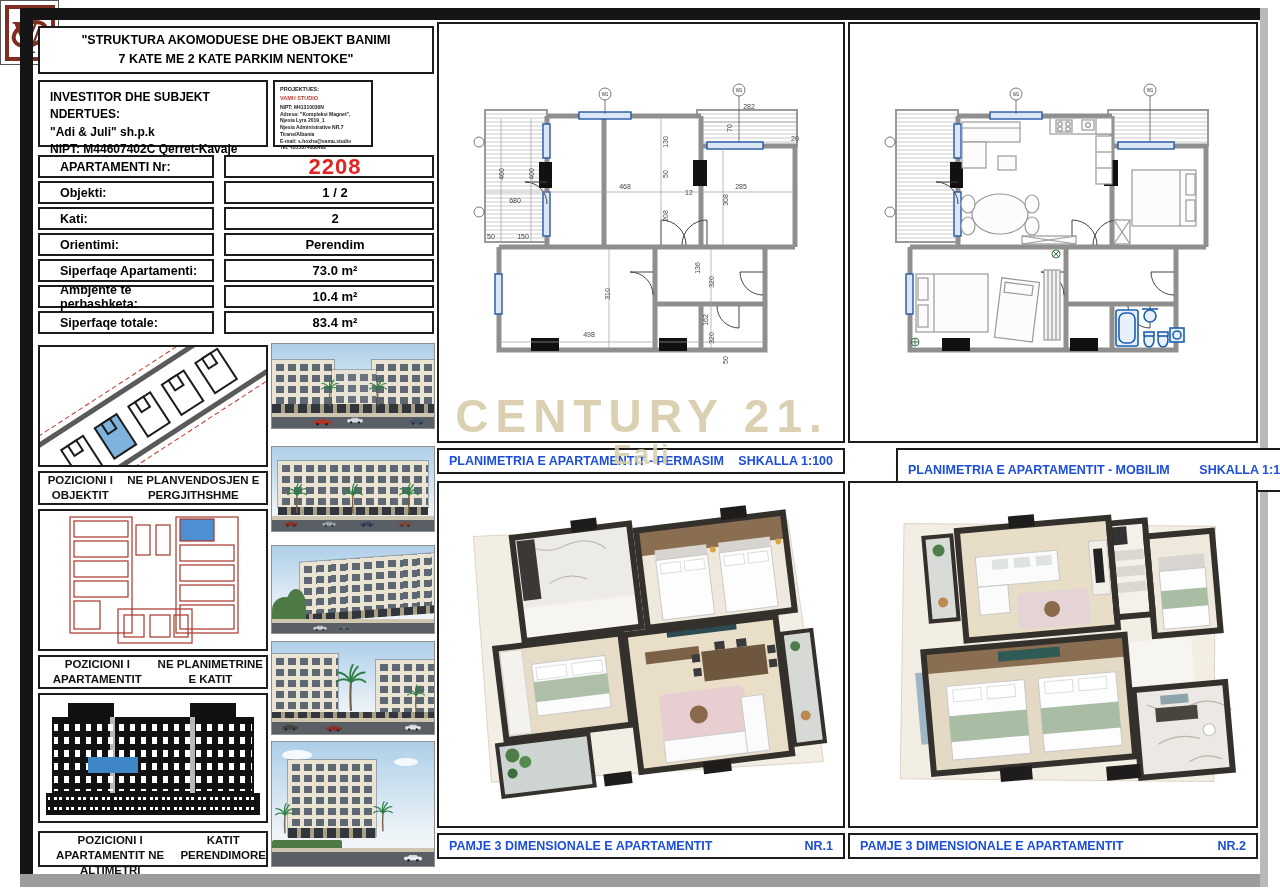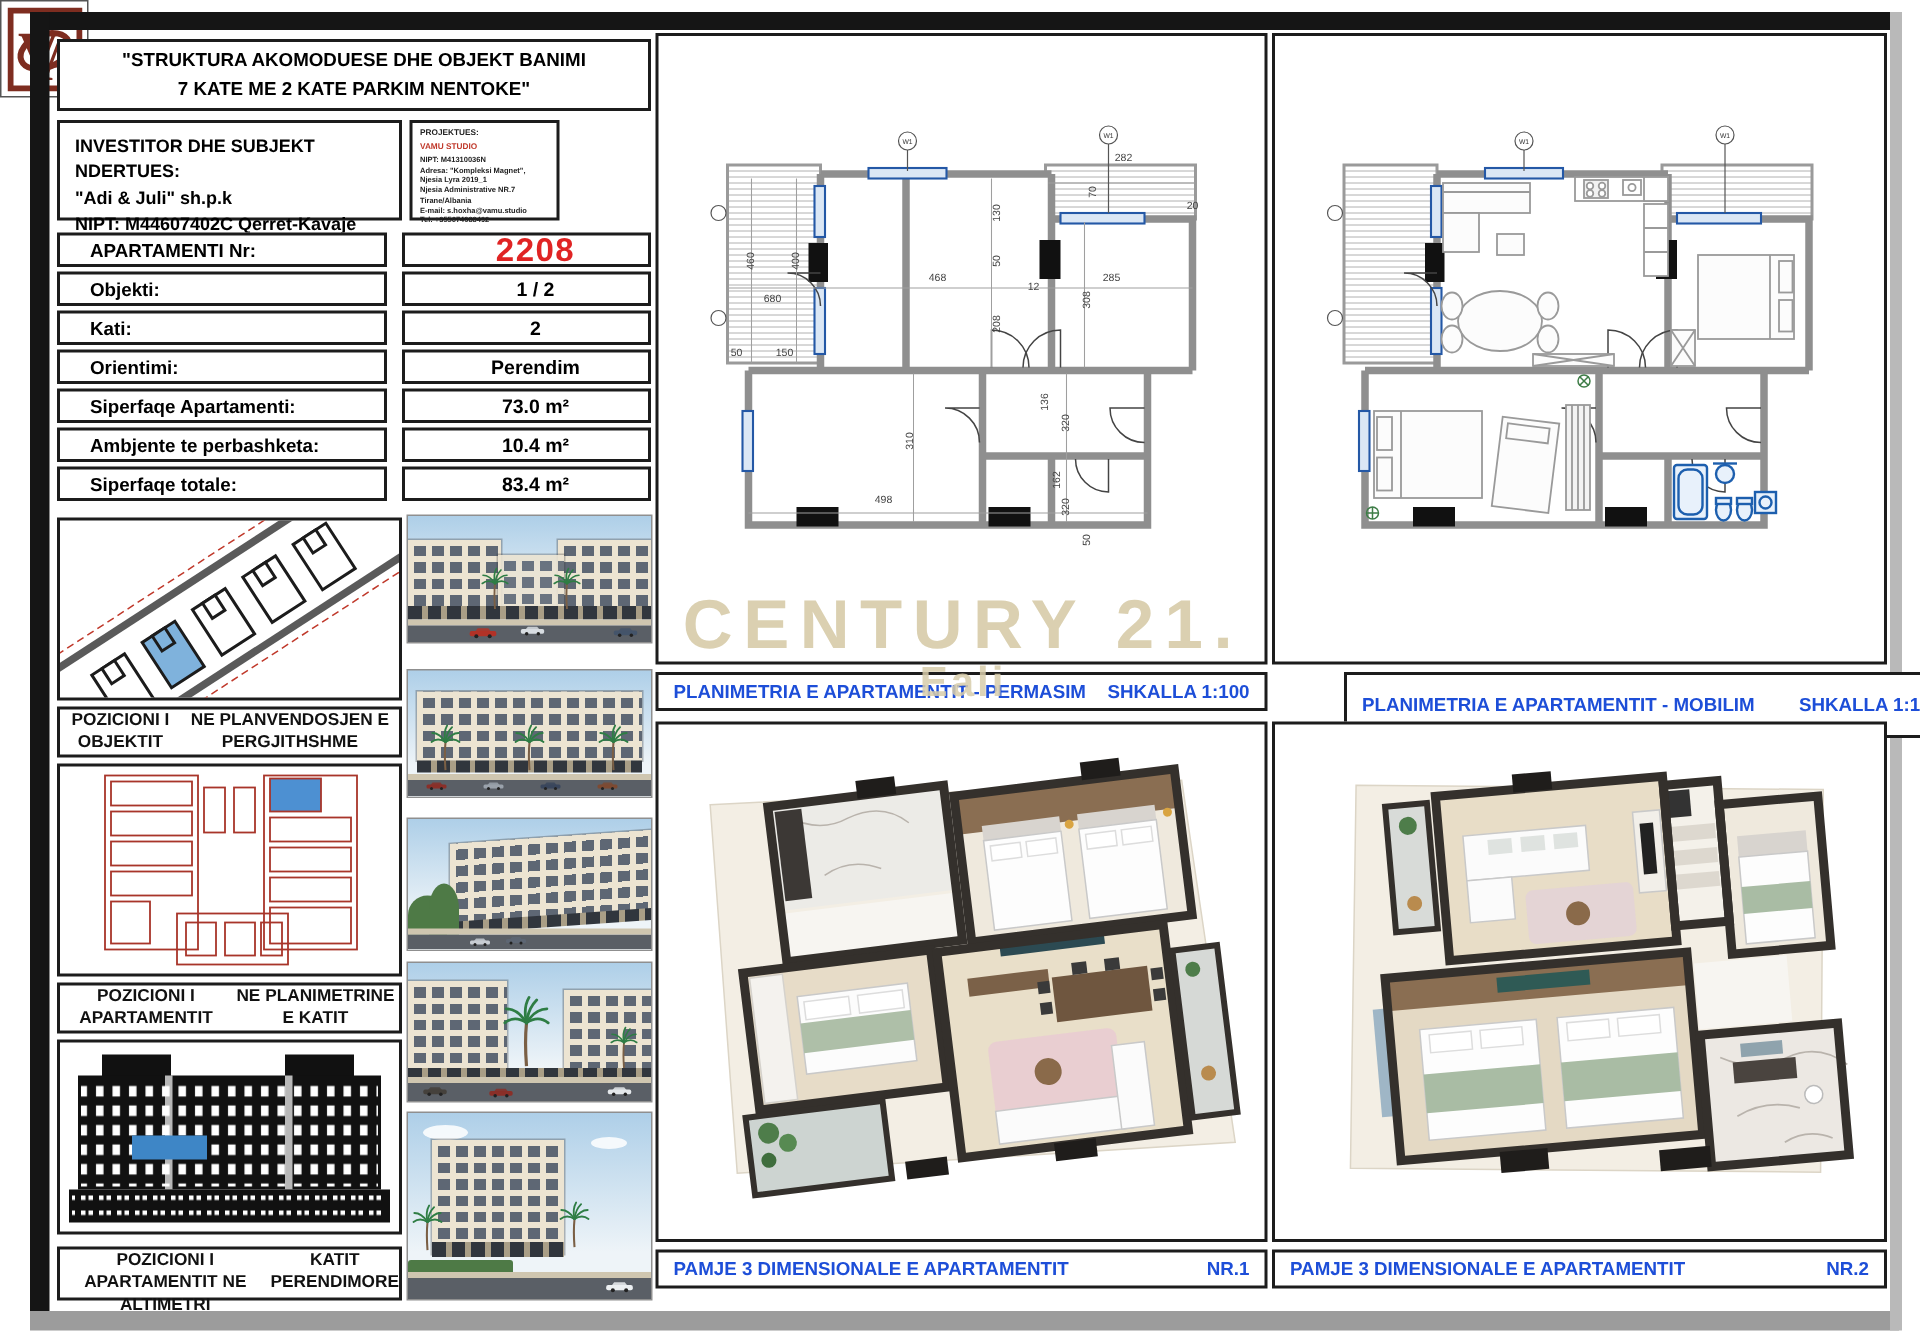--- a/index.html
+++ b/index.html
@@ -27,21 +27,21 @@
                 line-height:1.35;font-weight:bold;color:#222;}
   .designer-box .studio{color:#c0392b;margin:2px 0 1px 0;font-size:5.5px;}
   .designer-box .head{font-size:5.5px;}
   .logo-box{left:377px;top:84px;width:57px;height:63px;border:1.5px solid #555;
             display:flex;align-items:center;justify-content:center;}
 
   
   .info-table{position:absolute;left:38px;top:155px;width:396px;display:flex;
               flex-direction:column;gap:3px;}
   .info-row{display:flex;gap:10px;height:23px;}
-  .info-label{width:220px;border:2px solid #1c1c1c;box-sizing:border-box;display:flex;
+  .info-label{width:176px;border:2px solid #1c1c1c;box-sizing:border-box;display:flex;
               align-items:center;padding-left:20px;font-weight:bold;font-size:12.5px;background:#fff;}
   .info-value{flex:1;border:2px solid #1c1c1c;box-sizing:border-box;display:flex;align-items:center;
               justify-content:center;font-weight:bold;font-size:13px;background:#fff;padding-left:12px;}
   .info-row.hl .info-value{color:#e02424;font-size:22px;letter-spacing:1px;}
 
   .diagram-box{left:38px;width:230px;}
   .site-box{top:345px;height:122px;}
   .cap-site{left:38px;top:471px;width:230px;height:34px;}
   .floorkey-box{top:509px;height:142px;}
   .cap-floor{left:38px;top:655px;width:230px;height:34px;}

